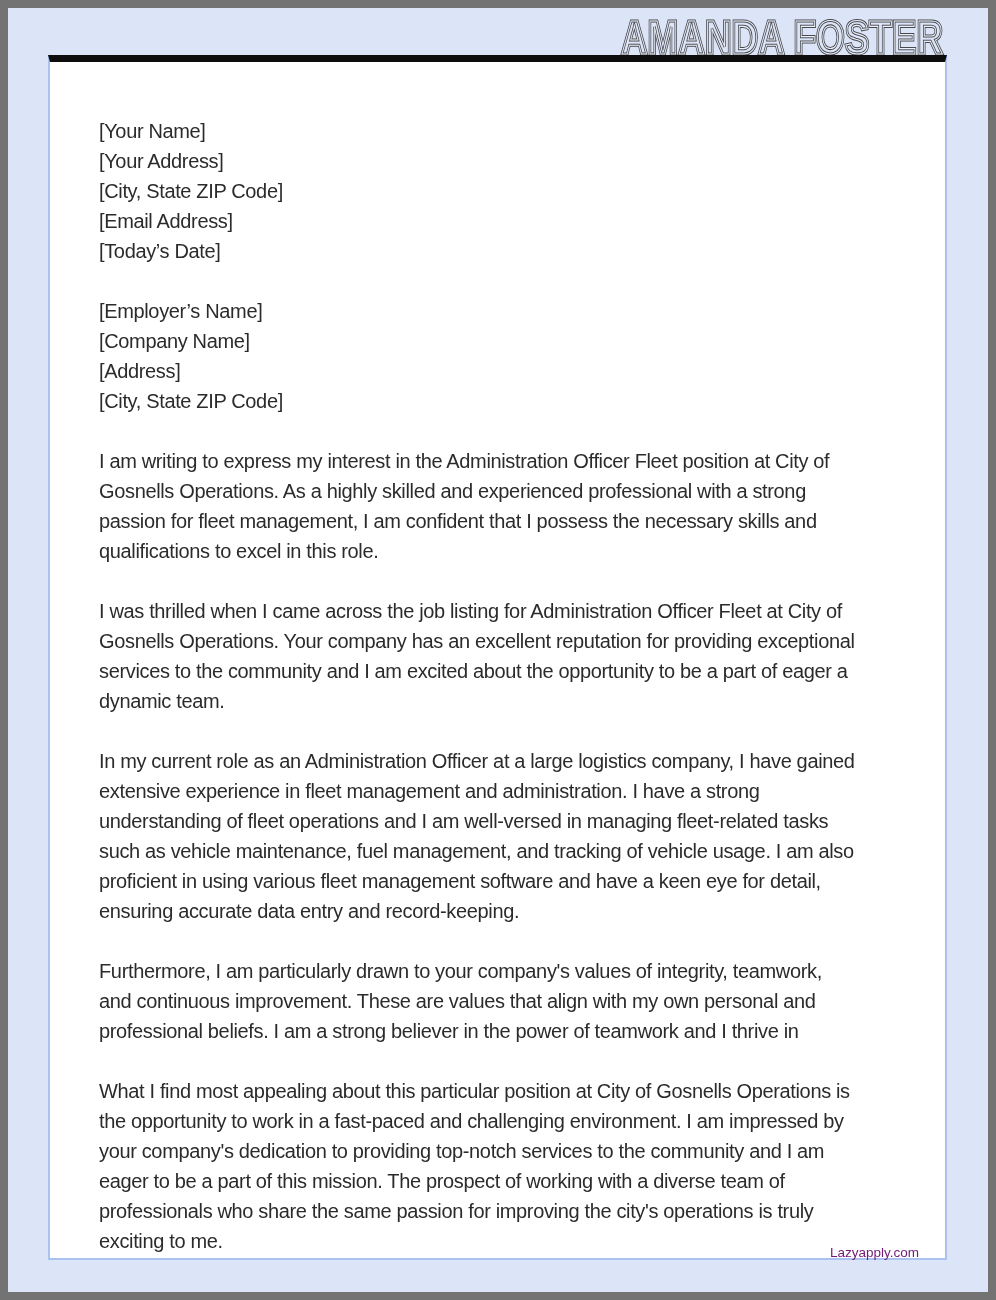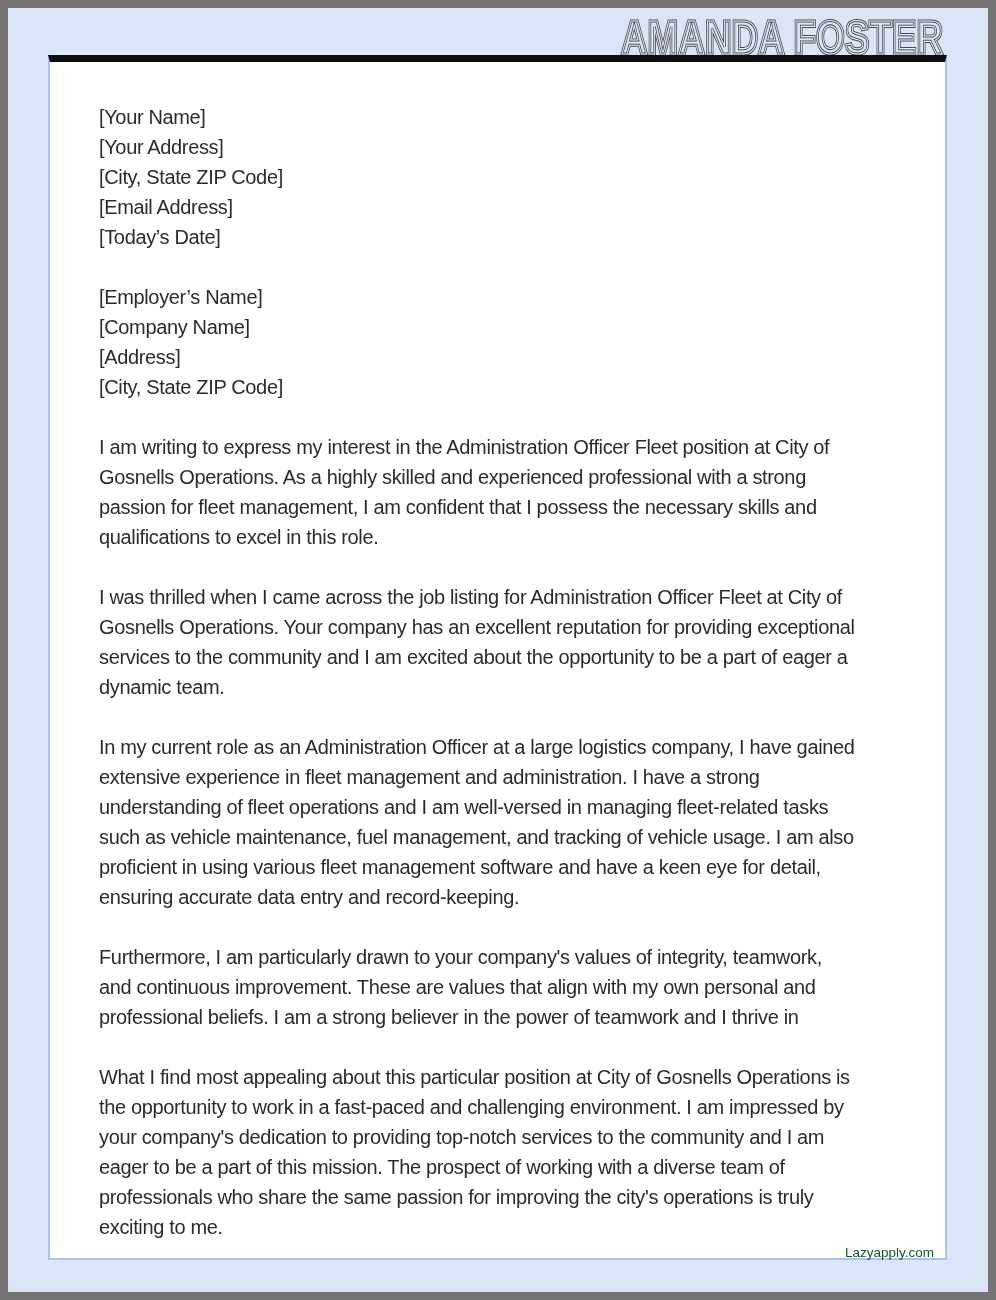--- a/index.html
+++ b/index.html
@@ -36,35 +36,35 @@
     box-sizing: border-box;
     background: #ffffff;
     border-top: 7px solid #0d0d0d;
     border-left: 2px solid #aac3ee;
     border-right: 2px solid #aac3ee;
     border-bottom: 2px solid #aac3ee;
     padding: 36px 0 0 49px;
     overflow: visible;
   }
   .tblock {
-    margin: 4px 0 30px 0;
+    margin: 18px 0 30px 0;
     font-size: 20px;
     line-height: 30px;
     letter-spacing: -0.35px;
     color: #2b2b2b;
     white-space: pre-line;
   }
   .watermark {
     position: absolute;
-    right: 11px;
+    right: 26px;
     bottom: -3px;
     font-size: 13.5px;
     letter-spacing: 0;
     line-height: 16px;
-    color: #14532d;
+    color: #701a75;
     background: transparent;
     cursor: pointer;
     white-space: nowrap;
   }
 </style>
 </head>
 <body>
 
 <div class="canvas">
 

